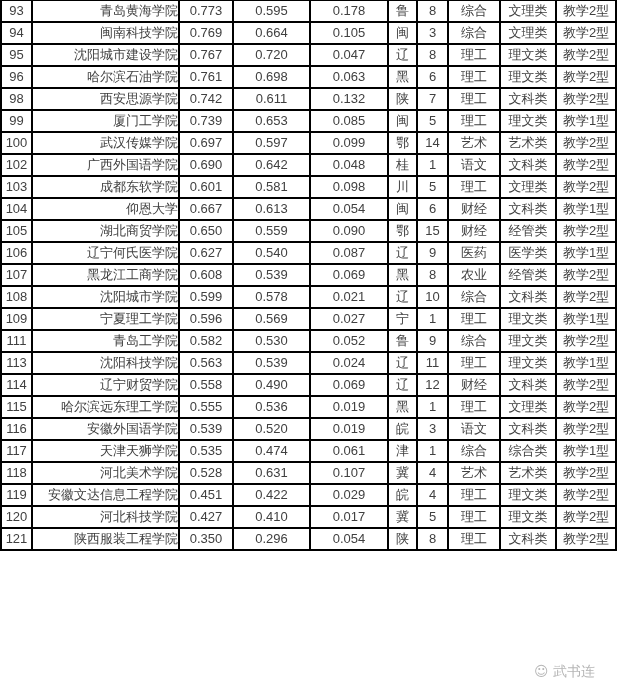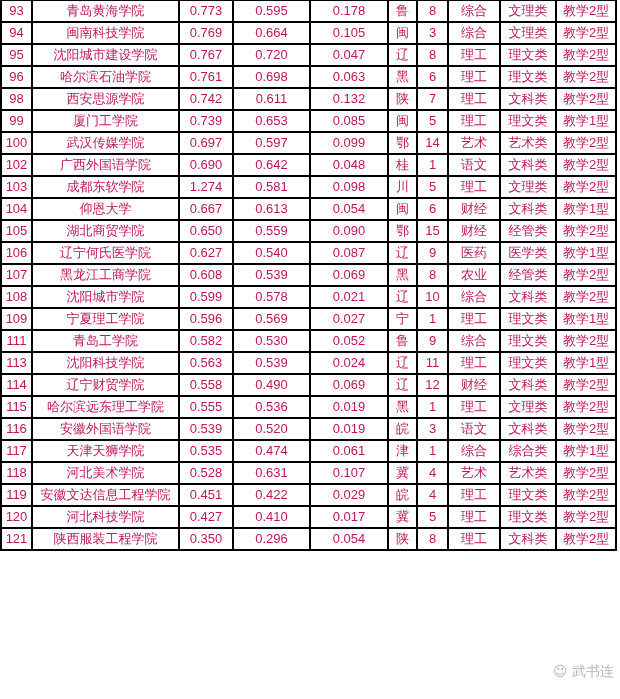--- a/index.html
+++ b/index.html
@@ -3,36 +3,36 @@
   <meta charset="utf-8">
   <style>
     html, body { margin: 0; padding: 0; background: #ffffff; }
     body { width: 620px; height: 699px; overflow: hidden; position: relative; }
     table.rank {
       position: absolute; left: 0; top: -1px;
       border-collapse: collapse;
       table-layout: fixed;
       font-family: "Liberation Sans", "DejaVu Sans", sans-serif;
       font-size: 13px;
-      color: #be185d;
+      color: #404040;
     }
     table.rank td {
       border: 2px solid #000;
       height: 20px;
       padding: 0;
       line-height: 20px;
       white-space: nowrap;
       overflow: hidden;
     }
     td.c-rank { text-align: center; }
-    td.c-name { text-align: center; padding-left: 2px; }
+    td.c-name { text-align: right; padding-left: 2px; }
     td.c-num { text-align: center; }
     td.c-prov, td.c-cnt, td.c-type, td.c-cat, td.c-tier { text-align: center; }
     .watermark {
-      position: absolute; left: 553px; top: 663px;
+      position: absolute; left: 534px; top: 663px;
       font-family: "DejaVu Sans", sans-serif; font-size: 14px;
       color: rgba(120,120,120,0.55); pointer-events: none;
     }
   </style>
 </head>
 <body>
 
 <table class="rank">
   <colgroup>
     <col style="width:31px">
@@ -139,21 +139,21 @@
         <td class="c-num">0.048</td>
         <td class="c-prov">桂</td>
         <td class="c-cnt">1</td>
         <td class="c-type">语文</td>
         <td class="c-cat">文科类</td>
         <td class="c-tier">教学2型</td>
       </tr>
       <tr>
         <td class="c-rank">103</td>
         <td class="c-name">成都东软学院</td>
-        <td class="c-num">1.274</td>
+        <td class="c-num">0.601</td>
         <td class="c-num">0.581</td>
         <td class="c-num">0.098</td>
         <td class="c-prov">川</td>
         <td class="c-cnt">5</td>
         <td class="c-type">理工</td>
         <td class="c-cat">文理类</td>
         <td class="c-tier">教学2型</td>
       </tr>
       <tr>
         <td class="c-rank">104</td>

